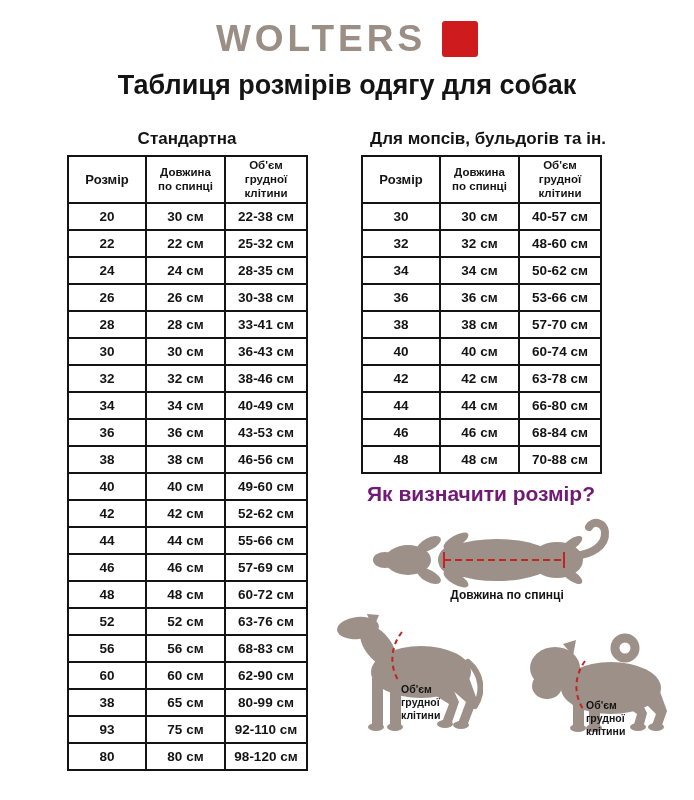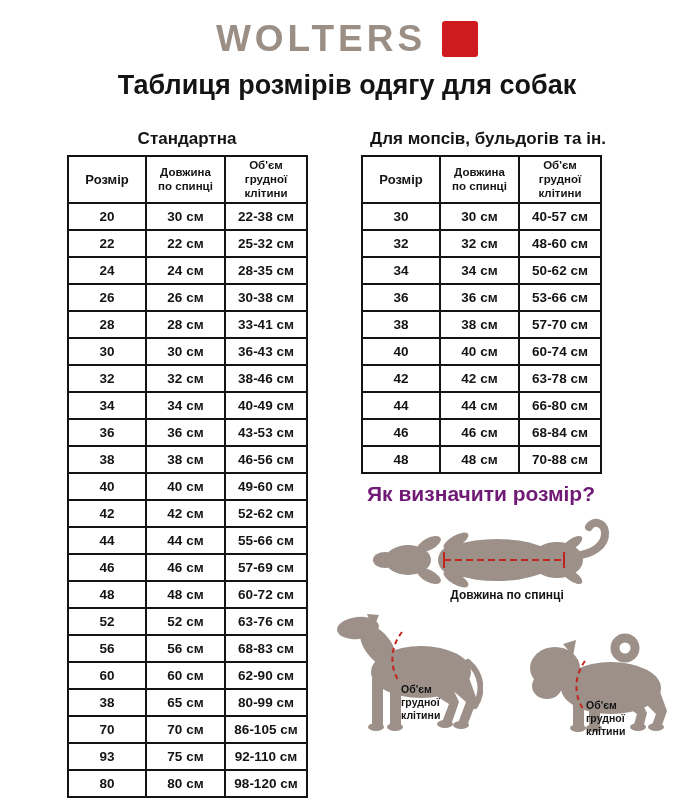--- a/index.html
+++ b/index.html
@@ -186,25 +186,20 @@
         </tr>
         <tr>
           <td>60</td>
           <td>60 см</td>
           <td>62-90 см</td>
         </tr>
         <tr>
           <td>38</td>
           <td>65 см</td>
           <td>80-99 см</td>
-        </tr>
-        <tr>
-          <td>70</td>
-          <td>70 см</td>
-          <td>86-105 см</td>
         </tr>
         <tr>
           <td>93</td>
           <td>75 см</td>
           <td>92-110 см</td>
         </tr>
         <tr>
           <td>80</td>
           <td>80 см</td>
           <td>98-120 см</td>

